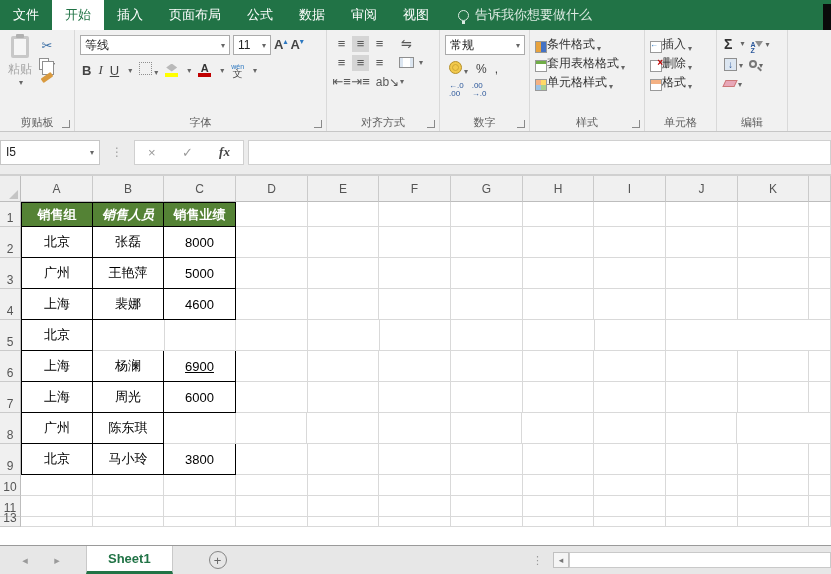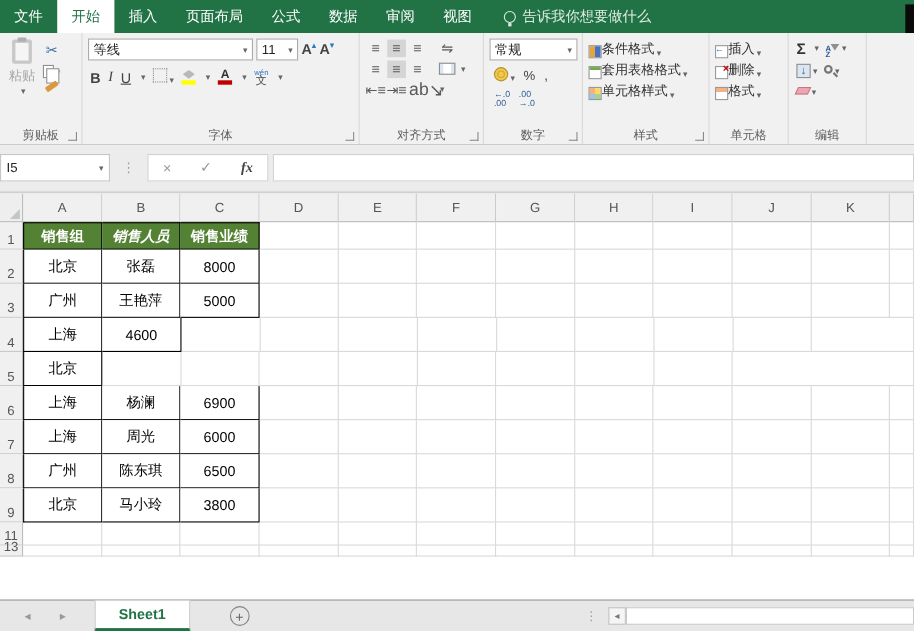--- a/index.html
+++ b/index.html
@@ -56,21 +56,21 @@
   .fc-A{font-size:11px;font-weight:bold;color:#333;line-height:9px}
   .phon{display:inline-flex;flex-direction:column;align-items:center;line-height:7px;color:#444}
   .phon .top{font-size:7px;color:#2b77c0}
   .phon .bot{font-size:10px}
 
   
   .g-align{width:113px}
   .al-row{display:flex;align-items:center;gap:2px;margin:0 3px;height:19px}
   .al{width:17px;height:16px;display:flex;align-items:center;justify-content:center;color:#595959;font-size:13px}
   .al-right{margin-left:8px}
-  .ab-txt{font-size:16px;color:#595959}
+  .ab-txt{font-size:12px;color:#595959}
   .merge-ic{width:15px;height:11px;border:1px solid #8f8f8f;display:inline-block;background:linear-gradient(#fff 0 0) center/7px 9px no-repeat,#dce6f1}
 
   
   .g-num{width:90px}
   .num-combo{width:80px;margin:1px 2px}
   .num-row{display:flex;align-items:center;gap:8px;margin:5px 6px 0;color:#444;font-size:12px}
   .coin-ic{width:13px;height:13px;border-radius:50%;background:#f2c94c;border:1px solid #b5902c;display:inline-block;position:relative}
   .coin-ic:after{content:"";position:absolute;inset:2px;border-radius:50%;border:1px solid #cfa733}
   .dec-btn{display:inline-flex;flex-direction:column;line-height:8px;font-size:8px;color:#2b579a;align-items:flex-start}
 
@@ -405,20 +405,21 @@
         <div class="cell" style="width: 72px;"></div>
         <div class="cell" style="width: 71px;"></div>
         <div class="cell" style="width: 72px;"></div>
         <div class="cell" style="width: 72px;"></div>
         <div class="cell" style="width: 71px;"></div>
         <div class="cell" style="flex: 1 1 0%;"></div>
       </div>
       <div class="grow" style="height: 31px;">
         <div class="rh">4</div>
         <div class="cell tbl first" style="width: 72px;">上海</div>
+        <div class="cell tbl" style="width: 71px;">裴娜</div>
         <div class="cell tbl" style="width: 72px;">4600</div>
         <div class="cell" style="width: 72px;"></div>
         <div class="cell" style="width: 71px;"></div>
         <div class="cell" style="width: 72px;"></div>
         <div class="cell" style="width: 72px;"></div>
         <div class="cell" style="width: 71px;"></div>
         <div class="cell" style="width: 72px;"></div>
         <div class="cell" style="width: 72px;"></div>
         <div class="cell" style="width: 71px;"></div>
         <div class="cell" style="flex: 1 1 0%;"></div>
@@ -433,21 +434,21 @@
         <div class="cell" style="width: 71px;"></div>
         <div class="cell" style="width: 72px;"></div>
         <div class="cell" style="width: 72px;"></div>
         <div class="cell" style="width: 71px;"></div>
         <div class="cell" style="flex: 1 1 0%;"></div>
       </div>
       <div class="grow" style="height: 31px;">
         <div class="rh">6</div>
         <div class="cell tbl first" style="width: 72px;">上海</div>
         <div class="cell tbl" style="width: 71px;">杨澜</div>
-        <div class="cell tbl" style="width: 72px;">6900</div>
+        <div class="cell tbl" style="width: 72px; text-decoration: underline;">6900</div>
         <div class="cell" style="width: 72px;"></div>
         <div class="cell" style="width: 71px;"></div>
         <div class="cell" style="width: 72px;"></div>
         <div class="cell" style="width: 72px;"></div>
         <div class="cell" style="width: 71px;"></div>
         <div class="cell" style="width: 72px;"></div>
         <div class="cell" style="width: 72px;"></div>
         <div class="cell" style="width: 71px;"></div>
         <div class="cell" style="flex: 1 1 0%;"></div>
       </div>
@@ -463,36 +464,50 @@
         <div class="cell" style="width: 71px;"></div>
         <div class="cell" style="width: 72px;"></div>
         <div class="cell" style="width: 72px;"></div>
         <div class="cell" style="width: 71px;"></div>
         <div class="cell" style="flex: 1 1 0%;"></div>
       </div>
       <div class="grow" style="height: 31px;">
         <div class="rh">8</div>
         <div class="cell tbl first" style="width: 72px;">广州</div>
         <div class="cell tbl" style="width: 71px;">陈东琪</div>
-        <div class="cell tbl" style="width: 72px;">6500</div>
         <div class="cell" style="width: 72px;"></div>
         <div class="cell" style="width: 71px;"></div>
         <div class="cell" style="width: 72px;"></div>
         <div class="cell" style="width: 72px;"></div>
         <div class="cell" style="width: 71px;"></div>
         <div class="cell" style="width: 72px;"></div>
         <div class="cell" style="width: 72px;"></div>
         <div class="cell" style="width: 71px;"></div>
         <div class="cell" style="flex: 1 1 0%;"></div>
       </div>
       <div class="grow" style="height: 31px;">
         <div class="rh">9</div>
         <div class="cell tbl first" style="width: 72px;">北京</div>
         <div class="cell tbl" style="width: 71px;">马小玲</div>
         <div class="cell tbl" style="width: 72px;">3800</div>
+        <div class="cell" style="width: 72px;"></div>
+        <div class="cell" style="width: 71px;"></div>
+        <div class="cell" style="width: 72px;"></div>
+        <div class="cell" style="width: 72px;"></div>
+        <div class="cell" style="width: 71px;"></div>
+        <div class="cell" style="width: 72px;"></div>
+        <div class="cell" style="width: 72px;"></div>
+        <div class="cell" style="width: 71px;"></div>
+        <div class="cell" style="flex: 1 1 0%;"></div>
+      </div>
+      <div class="grow" style="height: 21px;">
+        <div class="rh">10</div>
+        <div class="cell" style="width: 72px;"></div>
+        <div class="cell" style="width: 71px;"></div>
+        <div class="cell" style="width: 72px;"></div>
         <div class="cell" style="width: 72px;"></div>
         <div class="cell" style="width: 71px;"></div>
         <div class="cell" style="width: 72px;"></div>
         <div class="cell" style="width: 72px;"></div>
         <div class="cell" style="width: 71px;"></div>
         <div class="cell" style="width: 72px;"></div>
         <div class="cell" style="width: 72px;"></div>
         <div class="cell" style="width: 71px;"></div>
         <div class="cell" style="flex: 1 1 0%;"></div>
       </div>

